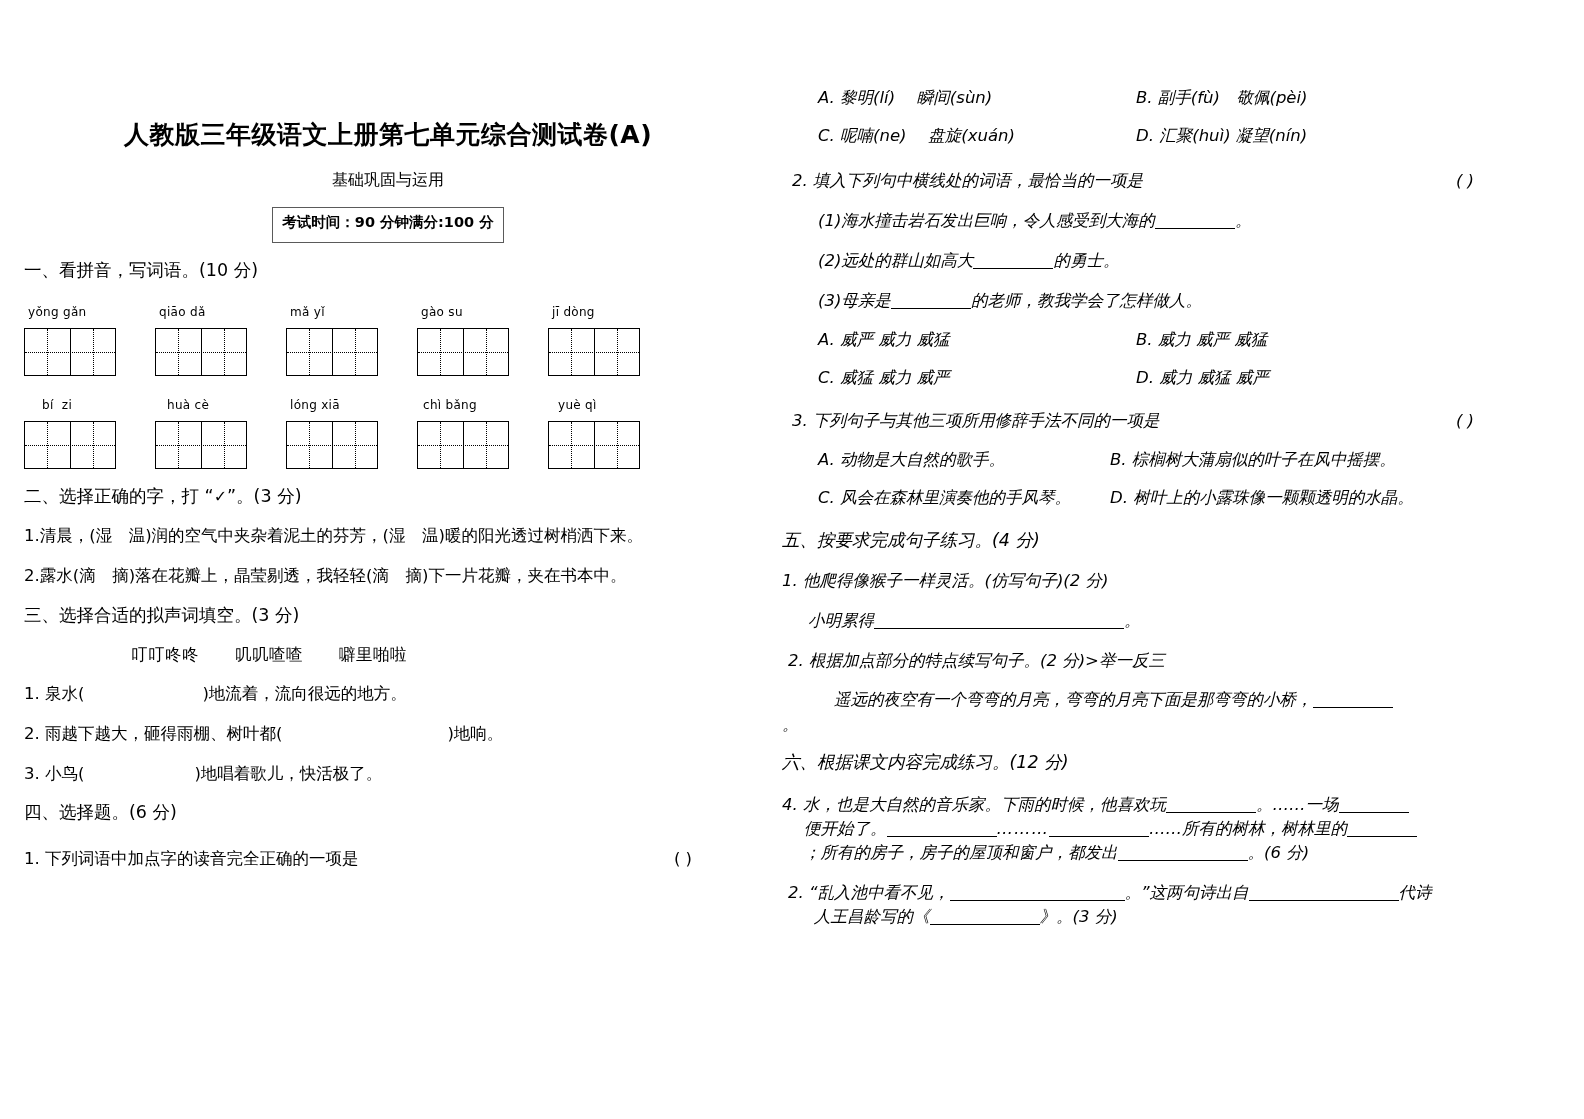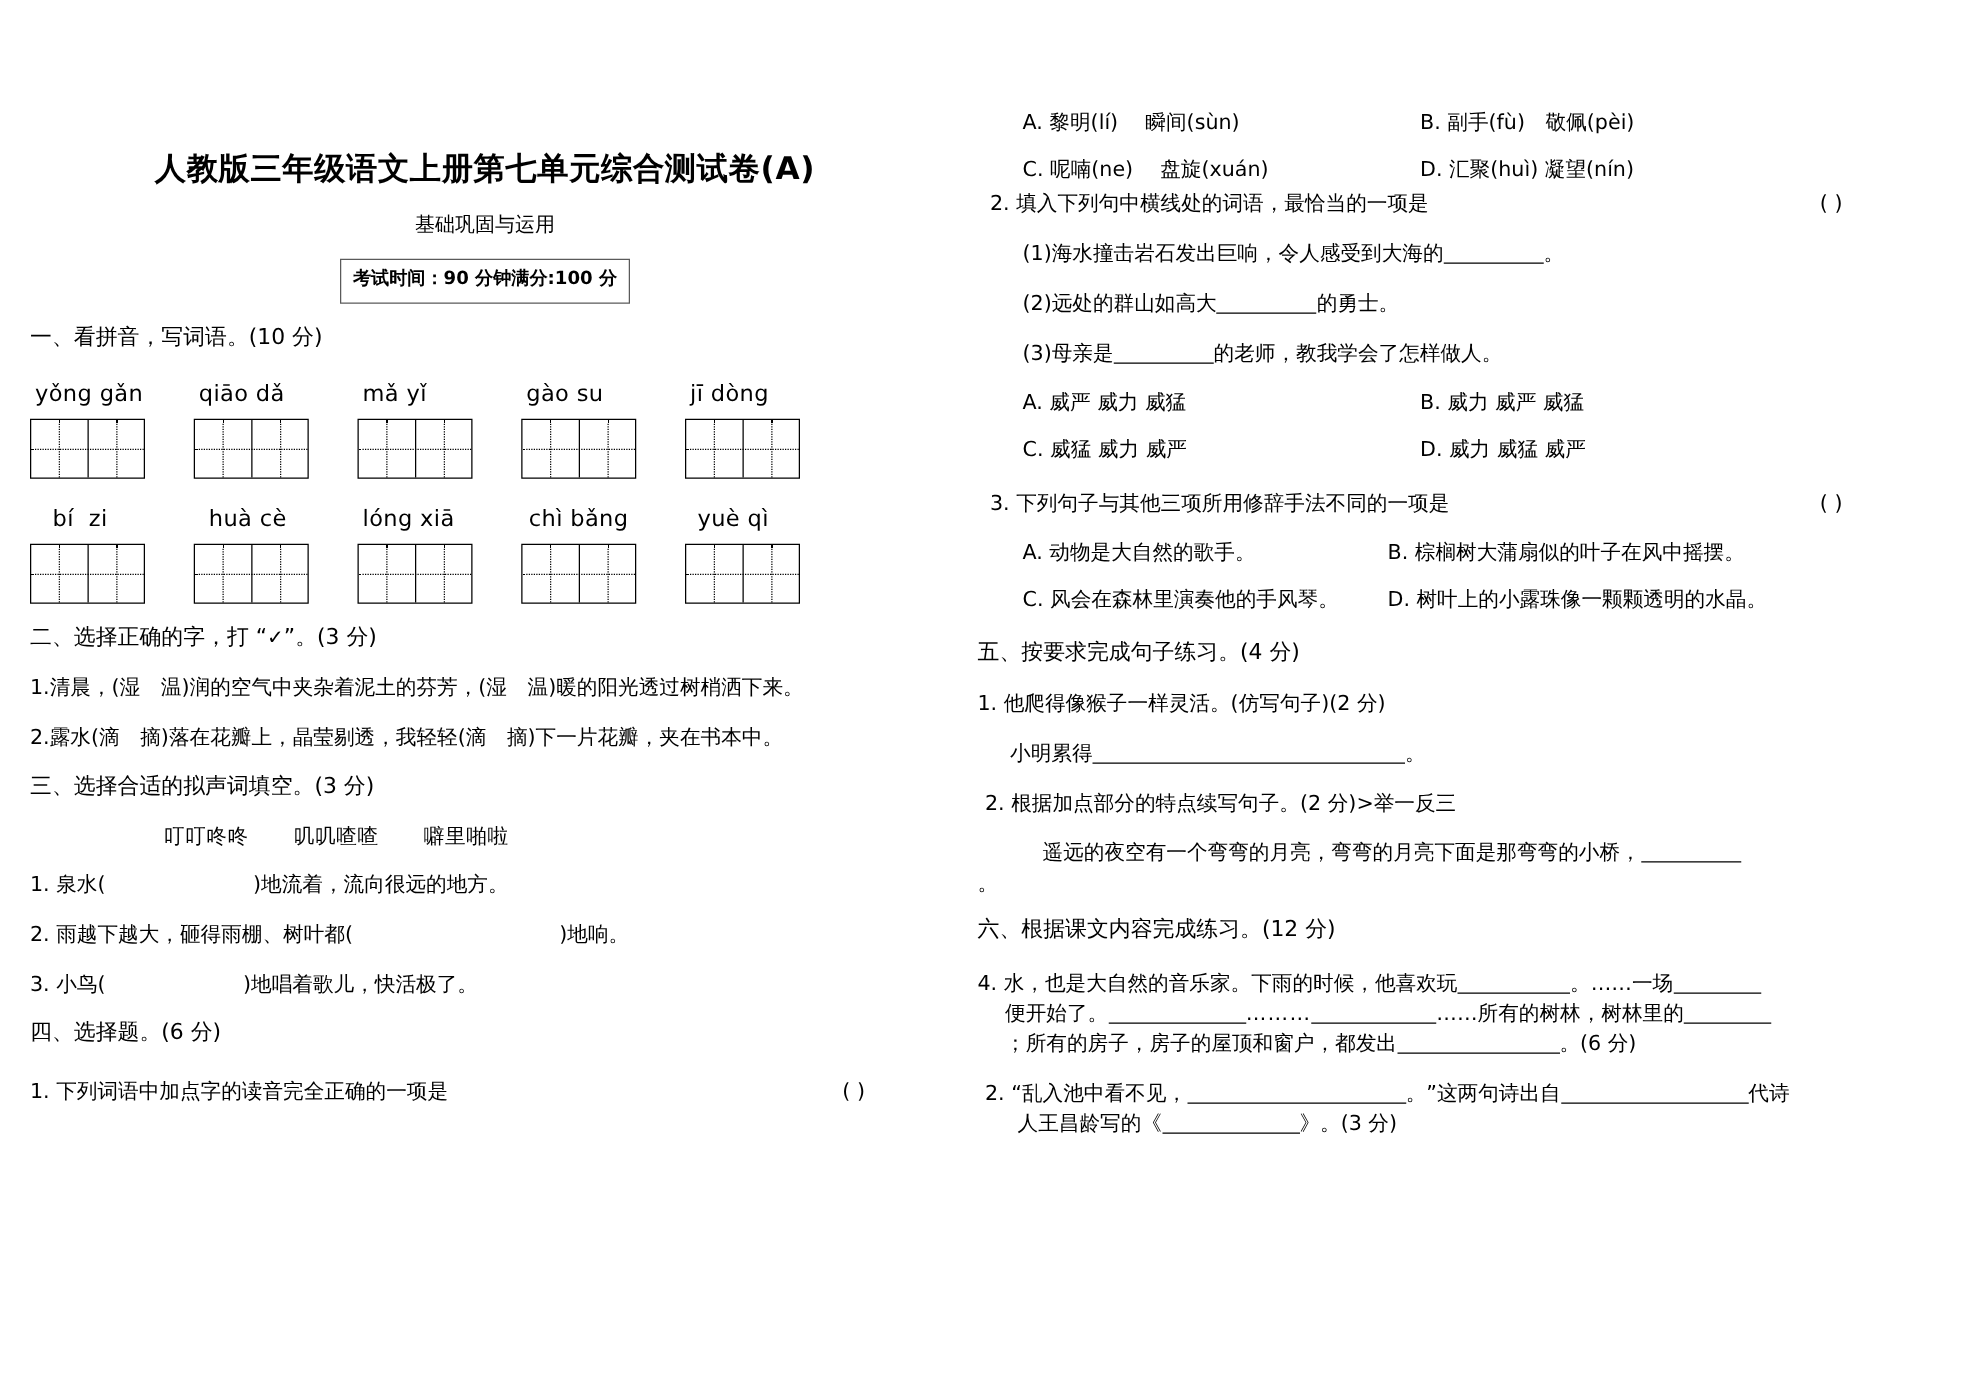--- a/index.html
+++ b/index.html
@@ -20,21 +20,21 @@
     width: 1584px;
     height: 1119px;
     box-sizing: border-box;
   }
   .col {
     position: absolute;
     top: 0;
     box-sizing: border-box;
   }
   .col-left  { left: 0px;   width: 792px; padding: 0 40px 0 24px; }
-  .col-right { left: 792px; width: 792px; padding: 0 10px 0 0px; }
+  .col-right { left: 792px; width: 792px; padding: 0 10px 0 0px; font-style: italic; }
 
   
   .doc-title {
     text-align: center;
     font-size: 25px;
     font-weight: 700;
     letter-spacing: 0.5px;
     margin: 120px 0 0 0;
     line-height: 1.2;
   }
@@ -82,21 +82,21 @@
     top: 0;
     letter-spacing: 14px;
     font-size: 16.5px;
   }
   .brk-r { right: 10px; }
 
   
   .pinyin-row {
     display: flex;
     margin-top: 22px;
-    font-size: 18px;
+    font-size: 12px;
     font-family: "DejaVu Sans", "Liberation Sans", sans-serif;
   }
   .pinyin-cellwrap {
     width: 131px;
     text-align: left;
   }
   .pinyin-cellwrap .py {
     display: block;
     white-space: pre;
     letter-spacing: 0.3px;
@@ -324,21 +324,21 @@
 
     <div class="opts" style="margin-top:86px">
       <span class="opt-a">A. 黎明(lí)　 瞬间(sùn)</span>
       <span class="opt-b">B.  副手(fù)　敬佩(pèi)</span>
     </div>
     <div class="opts">
       <span class="opt-a">C. 呢喃(ne)　 盘旋(xuán)</span>
       <span class="opt-b">D.  汇聚(huì) 凝望(nín)</span>
     </div>
 
-    <div class="q" style="margin-top:4px">
+    <div class="q" style="margin-top:22px">
       <span>2. 填入下列句中横线处的词语，最恰当的一项是</span>
       <span class="brk brk-r" style="letter-spacing:0;right:100px">(    )</span>
     </div>
 
     <div class="q q-indent"><span>(1)海水撞击岩石发出巨响，令人感受到大海的</span><span class="fill f80"></span><span>。</span></div>
     <div class="q q-indent"><span>(2)远处的群山如高大</span><span class="fill f80"></span><span>的勇士。</span></div>
     <div class="q q-indent"><span>(3)母亲是</span><span class="fill f80"></span><span>的老师，教我学会了怎样做人。</span></div>
 
     <div class="opts">
       <span class="opt-a">A. 威严  威力  威猛</span>

